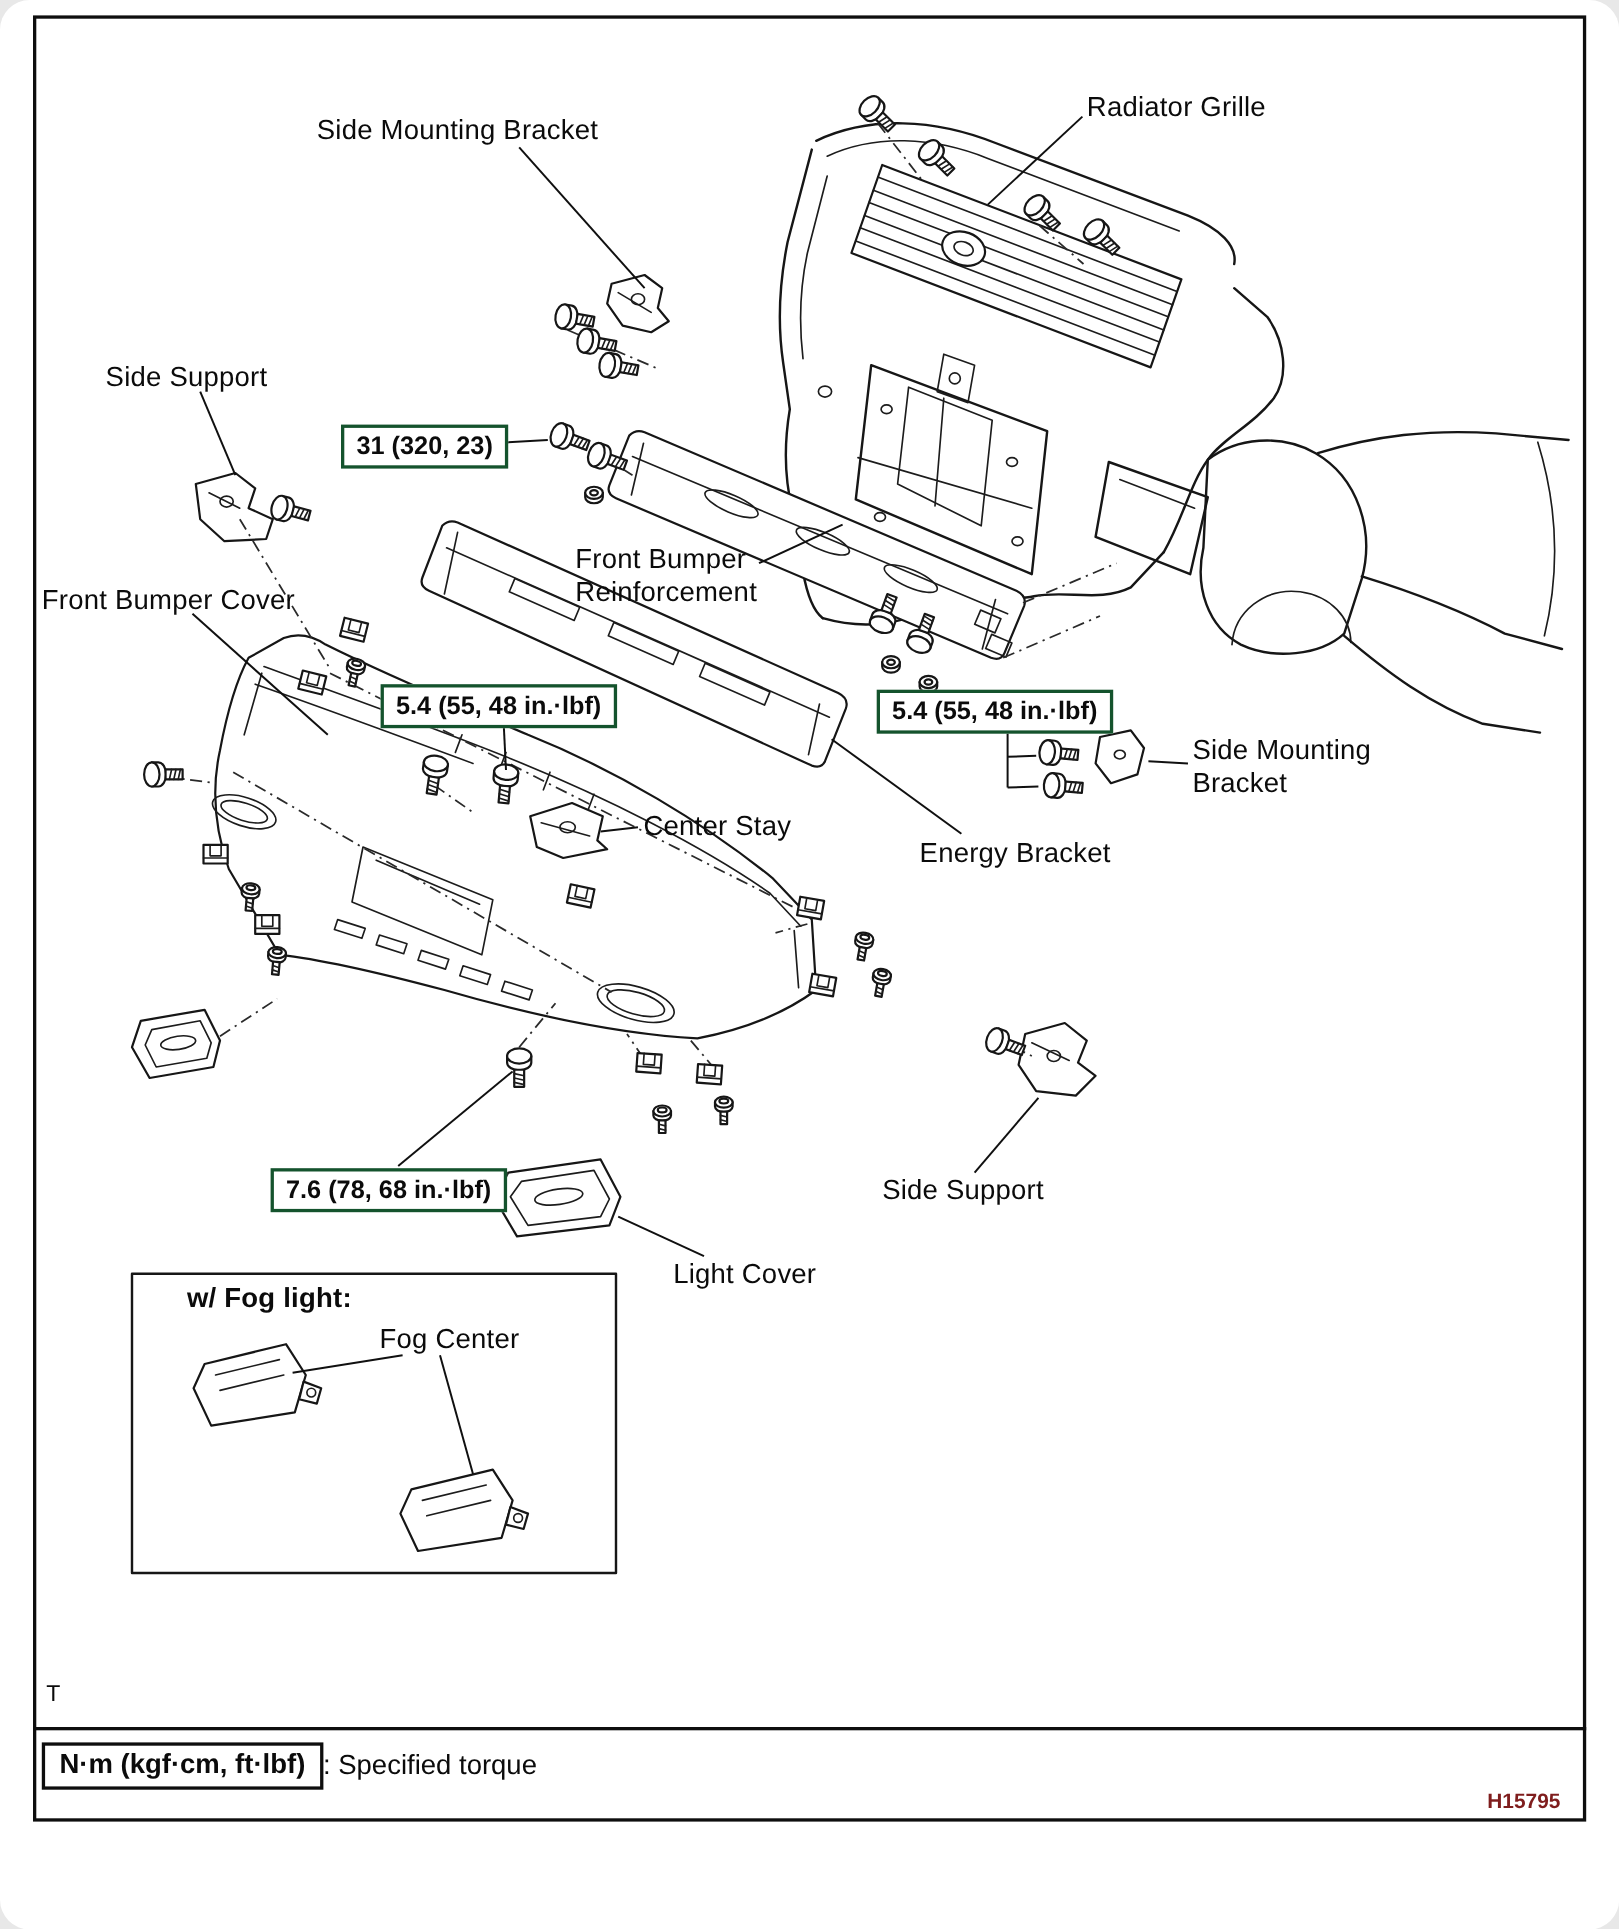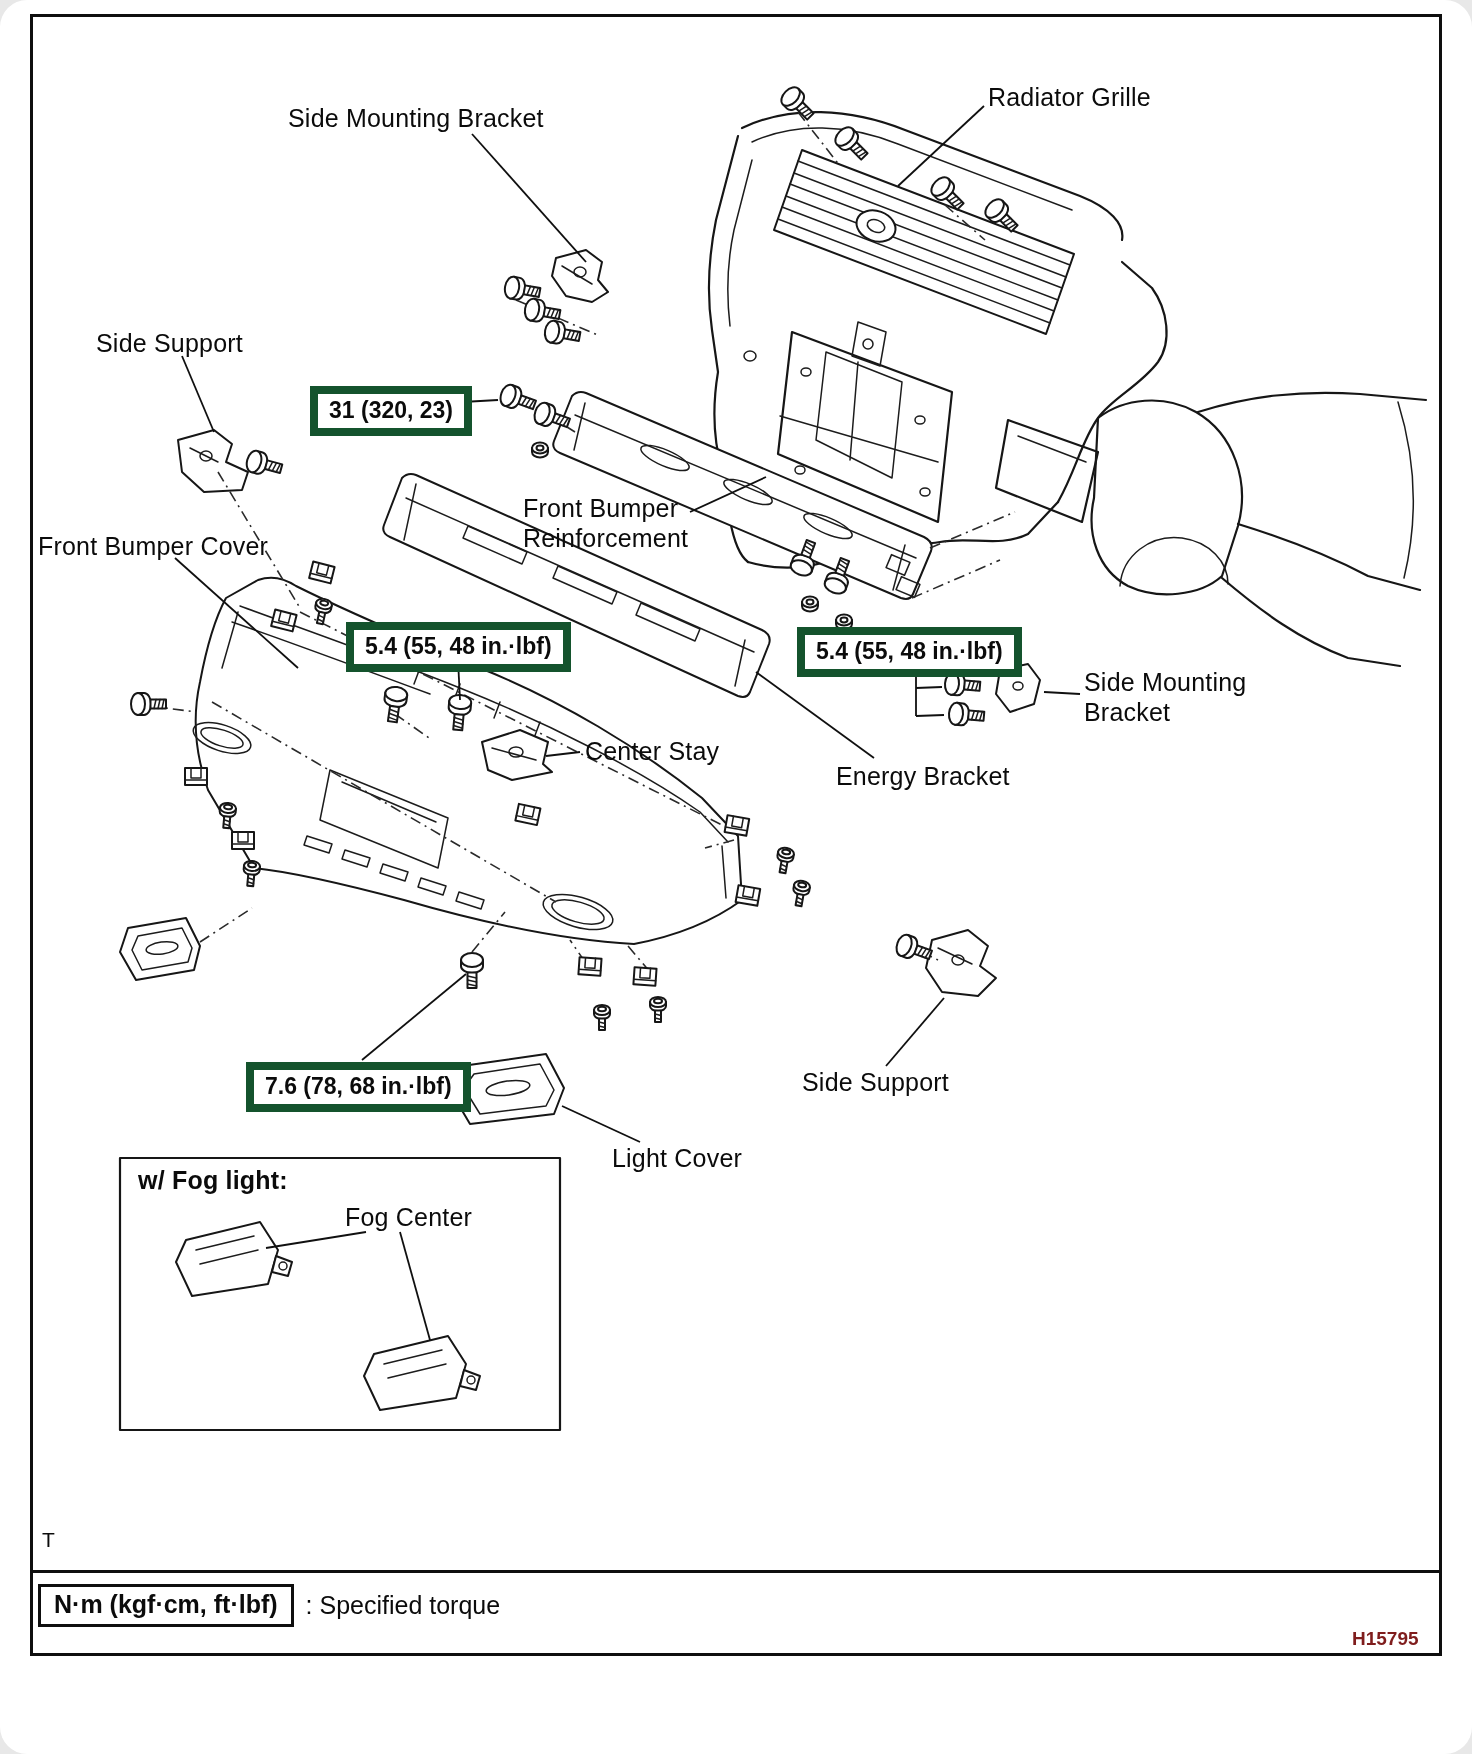--- a/index.html
+++ b/index.html
@@ -23,29 +23,29 @@
   .s { fill:none; stroke:#161616; stroke-width:2.2; stroke-linecap:round; stroke-linejoin:round; }
   .t { fill:none; stroke:#1c1c1c; stroke-width:1.5; stroke-linecap:round; stroke-linejoin:round; }
   .w { fill:#ffffff; stroke:#161616; stroke-width:2; stroke-linecap:round; stroke-linejoin:round; }
   .ld { fill:none; stroke:#101010; stroke-width:1.8; }
   .dd { fill:none; stroke:#2a2a2a; stroke-width:1.6; stroke-dasharray:11 5 2 5; }
 
   .label {
     position:absolute; font-size:25px; line-height:1.18; color:#0b0b0b;
     white-space:pre-line; letter-spacing:0.2px;
   }
-  .label.bold { font-weight:bold; }
+  .label.bold { font-weight:bold;margin-left:32px; }
   .torque-box {
     position:absolute; font-size:23px; font-weight:bold; color:#0b0b0b;
-    border:8px solid #14532d; background:#fff; padding:3px 11px 4px;
+    border:3px solid #14532d; background:#fff; padding:3px 11px 4px;
     white-space:nowrap;
   }
   .corner-letter { position:absolute; left:42px; top:1528px; font-size:21px; color:#0b0b0b; }
   .legend-row {
-    position:absolute; left:38px; top:1584px; display:flex; align-items:center; gap:12px;
+    position:absolute; left:38px; top:1584px; display:flex; align-items:center; 
     font-size:25px; color:#0b0b0b;
   }
   .legend-box { border:3px solid #0e0e0e; background:#fff; padding:3px 13px 5px; font-weight:bold; }
   .figure-code { position:absolute; left:1352px; top:1628px; font-size:19px; font-weight:bold; color:#7f1d1d; }
 </style>
 </head>
 <body>
 
 <div class="page">
   <div class="frame"></div>

